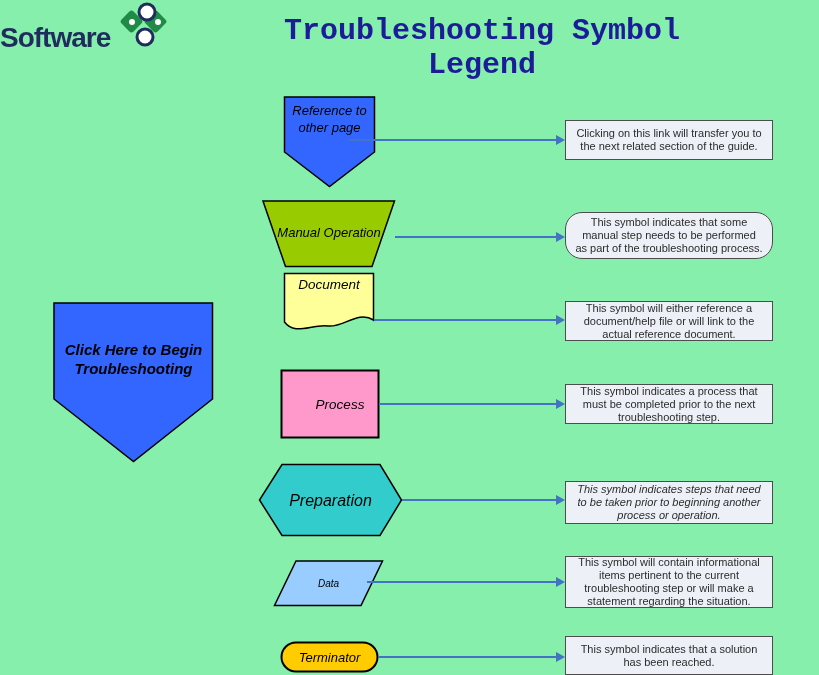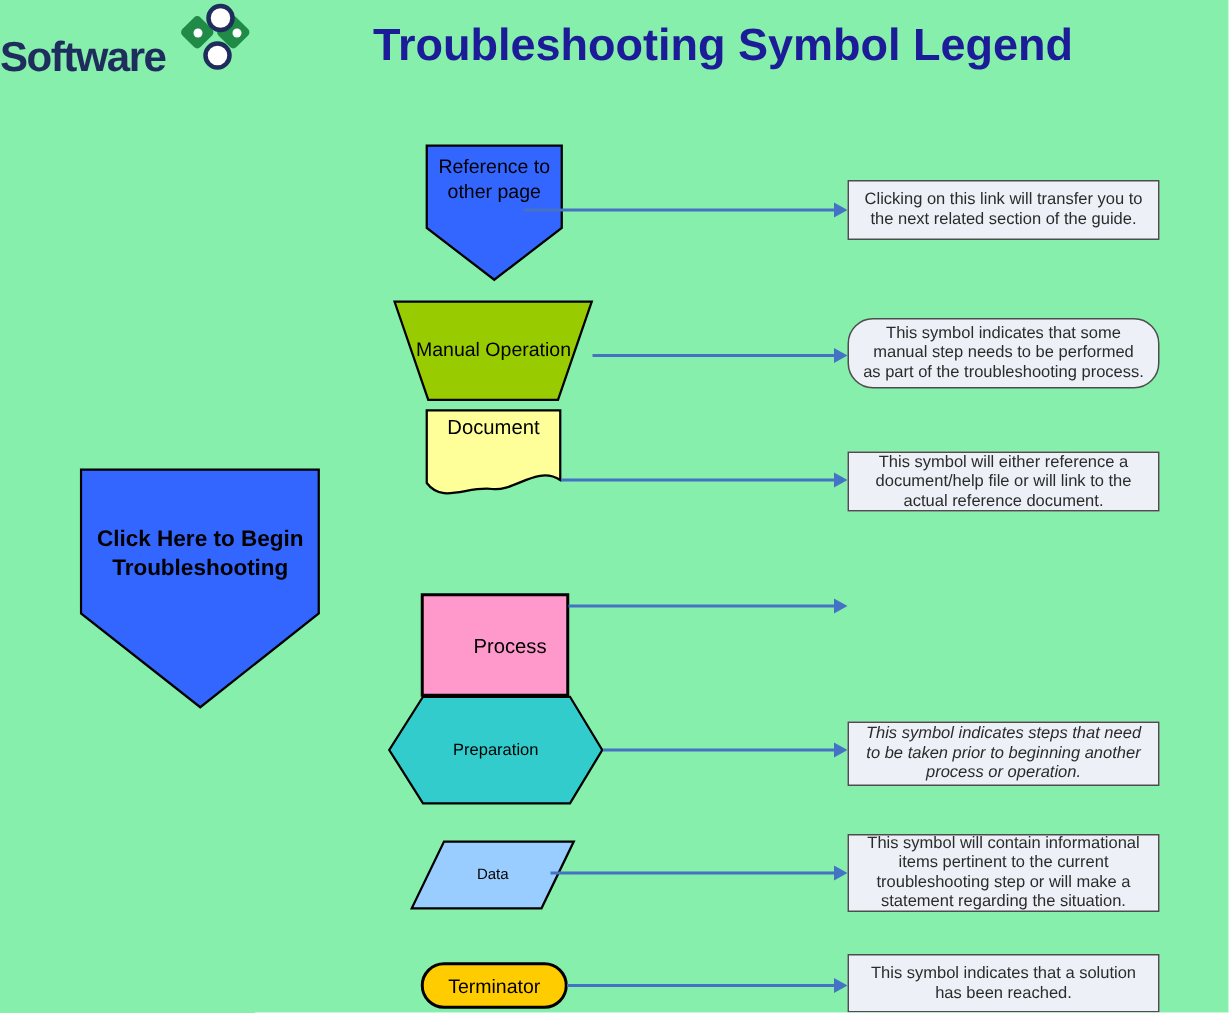--- a/index.html
+++ b/index.html
@@ -19,24 +19,24 @@
   }
   .logo-word2 {
     position: absolute; left: 30px; top: 48px;
     font-size: 28px; font-weight: bold; color: #208A47; letter-spacing: -1px;
   }
   .logo-reg { font-size: 11px; vertical-align: 14px; }
   .logo-icon { position: absolute; left: 120px; top: 2px; }
   .page-title {
     position: absolute; left: 222px; top: 14px; width: 520px;
     text-align: center;
-    font-size: 30px; font-weight: bold; color: #1C1C99;
+    font-size: 30px; font-weight: bold; color: #1C1C99; font-family: Liberation Mono, monospace;
   }
   
-  .shape { position: absolute; }
+  .shape { position: absolute; font-style: italic; }
   .shape svg { display: block; }
   .shape-label {
     position: absolute; left: 0; top: 0; width: 100%; height: 100%;
     display: flex; align-items: center; justify-content: center;
     text-align: center; color: #000000; font-size: 13px; line-height: 17px;
   }
   .label-top { align-items: flex-start; }
   
   .begin-label {
     position: absolute; left: 5px; top: 38px; width: 151px;
@@ -76,21 +76,21 @@
       <rect x="3" y="11" width="17" height="17" rx="3" transform="rotate(-45 11.5 19.5)" fill="#208A47"></rect>
       <rect x="27" y="11" width="17" height="17" rx="3" transform="rotate(-45 35.5 19.5)" fill="#208A47"></rect>
       <circle cx="27" cy="10" r="8" fill="#ffffff" stroke="#1F2D5C" stroke-width="3"></circle>
       <circle cx="25" cy="35" r="8" fill="#ffffff" stroke="#1F2D5C" stroke-width="3"></circle>
       <circle cx="12" cy="20" r="3" fill="#ffffff"></circle>
       <circle cx="38" cy="20" r="3" fill="#ffffff"></circle>
     </svg>
   </div>
   <div class="page-title">Troubleshooting Symbol Legend</div>
 
-  <div class="shape" style="left:53px; top:302px; width:161px; height:161px;margin-top:10px;">
+  <div class="shape" style="left:53px; top:302px; width:161px; height:161px;">
     <svg width="161" height="161" viewBox="0 0 161 161">
       <polygon points="1,1 159.5,1 159.5,97 80.5,159.5 1,97" stroke="#000000" stroke-width="1.5" fill="#3366FF"></polygon>
     </svg>
     <div class="begin-label">Click Here to Begin Troubleshooting</div>
   </div>
 
   <div class="shape" style="left:283px; top:96px; width:93px; height:92px;">
     <svg width="93" height="92" viewBox="0 0 93 92">
       <polygon points="1.5,1 91.5,1 91.5,56 46.5,90.5 1.5,56" stroke="#000000" stroke-width="1.5" fill="#3366FF"></polygon>
     </svg>
@@ -113,34 +113,35 @@
   <div class="shape" style="left:283px; top:272px; width:92px; height:64px;">
     <svg width="92" height="64" viewBox="0 0 92 64">
       <path d="M1.5,1.5 L90.5,1.5 L90.5,48 C75,38 60,56 45,54 C28,52 12,64 1.5,50 Z" stroke="#000000" stroke-width="1.5" fill="#FFFF99"></path>
     </svg>
     <div class="shape-label label-top" style="padding-top:4px; font-size:13.5px;">Document</div>
   </div>
   <div class="connector-line" style="left:374px; top:319px; width:183px;"></div>
   <div class="connector-head" style="left:556px; top:315px;"></div>
   <div class="desc-box" style="top:301px; height:40px;">This symbol will either reference a document/help file or will link to the actual reference document.</div>
 
-  <div class="shape" style="left:280px; top:369px; width:120px; height:70px;margin-top:26px;">
+  <div class="shape" style="left:280px; top:369px; width:120px; height:70px;">
     <svg width="100" height="70" viewBox="0 0 100 70">
       <rect x="1.5" y="1.5" width="97" height="67" stroke="#000000" stroke-width="2" fill="#FF99CC"></rect>
     </svg>
     <div class="shape-label" style="font-size:13.5px;">Process</div>
   </div>
   <div class="connector-line" style="left:379px; top:403px; width:178px;"></div>
   <div class="connector-head" style="left:556px; top:399px;"></div>
+  <div class="desc-box" style="top:384px; height:40px;">This symbol indicates a process that must be completed prior to the next troubleshooting step.</div>
 
   <div class="shape" style="left:258px; top:463px; width:145px; height:74px;">
     <svg width="145" height="74" viewBox="0 0 145 74">
       <polygon points="24,1.5 122,1.5 143.5,37 122,72.5 24,72.5 1.5,37" stroke="#000000" stroke-width="1.5" fill="#33CCCC"></polygon>
     </svg>
-    <div class="shape-label" style="font-size:11px;">Preparation</div>
+    <div class="shape-label" style="font-size:16px;">Preparation</div>
   </div>
   <div class="connector-line" style="left:402px; top:499px; width:155px;"></div>
   <div class="connector-head" style="left:556px; top:495px;"></div>
   <div class="desc-box" style="top:481px; height:43px;font-style:italic;">This symbol indicates steps that need to be taken prior to beginning another process or operation.</div>
 
   <div class="shape" style="left:273px; top:560px; width:111px; height:47px;">
     <svg width="111" height="47" viewBox="0 0 111 47">
       <polygon points="23,1 109.5,1 88,45.5 1.5,45.5" stroke="#000000" stroke-width="1.5" fill="#99CCFF"></polygon>
     </svg>
     <div class="shape-label" style="font-size:10px;">Data</div>

